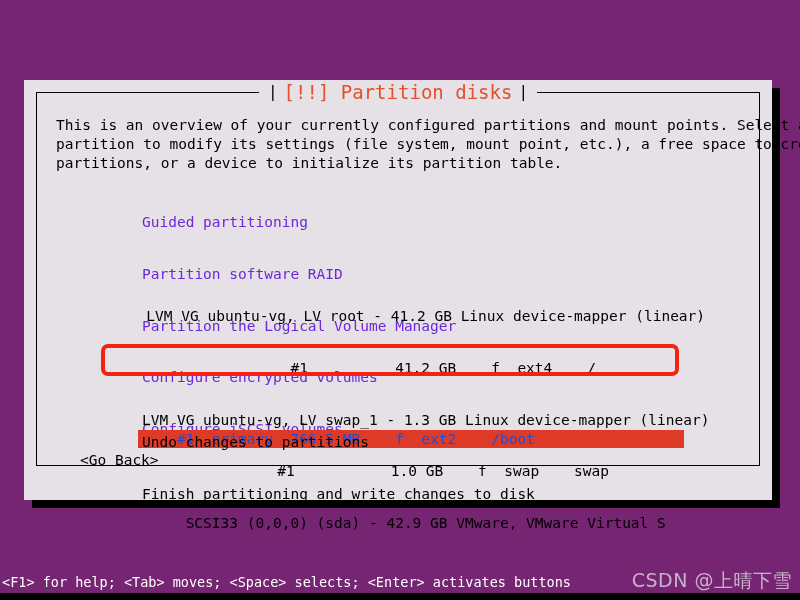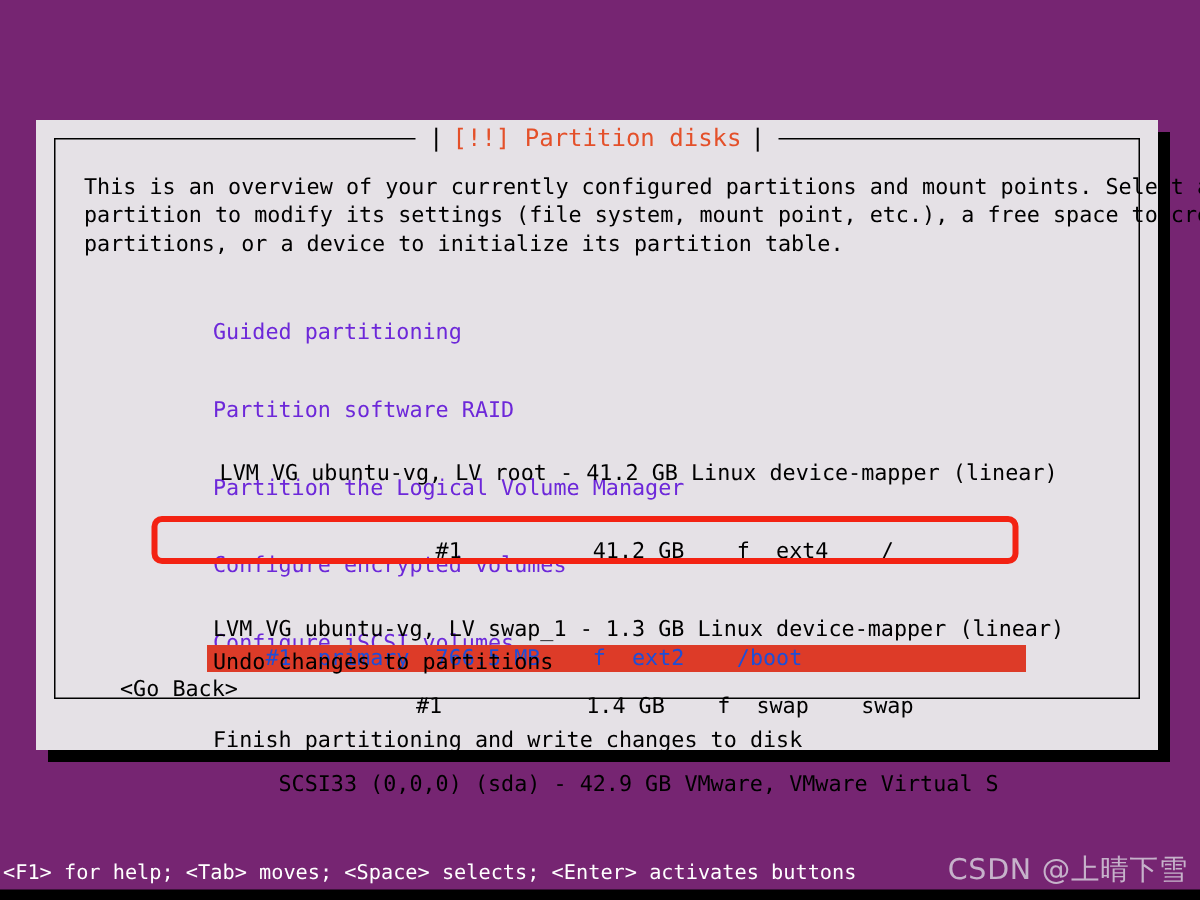--- a/index.html
+++ b/index.html
@@ -115,21 +115,21 @@
     height: 22px;
   }
   .title-sep {
     color: #000000;
     font-size: 16px;
     line-height: 22px;
     white-space: pre;
   }
   .title-text {
     color: #e4502a;
-    font-size: 16px;
+    font-size: 19px;
     line-height: 22px;
     white-space: pre;
     padding: 0 6px;
   }
 
   
   .body-text {
     position: absolute;
     left: 32px;
     top: 36px;
@@ -248,21 +248,21 @@
       <div>Partition software RAID</div>
       <div>Partition the Logical Volume Manager</div>
       <div>Configure encrypted volumes</div>
       <div>Configure iSCSI volumes</div>
     </div>
 
     <div class="part-list">
       <div class="part-row">LVM VG ubuntu-vg, LV root - 41.2 GB Linux device-mapper (linear)</div>
       <div class="part-row">    #1          41.2 GB    f  ext4    /</div>
       <div class="part-row">LVM VG ubuntu-vg, LV swap_1 - 1.3 GB Linux device-mapper (linear)</div>
-      <div class="part-row">    #1           1.4 GB    f  swap    swap</div>
+      <div class="part-row">    #1           1.0 GB    f  swap    swap</div>
       <div class="part-row">SCSI33 (0,0,0) (sda) - 42.9 GB VMware, VMware Virtual S</div>
       <div class="part-row" style="height:18px"></div>
       
     </div>
 
     <div class="sel-bar"></div>
     <div class="sel-bar-text">    #1  primary  766.5 MB    f  ext2    /boot</div>
 
     <div class="actions-list">
       <div>Undo changes to partitions</div>

